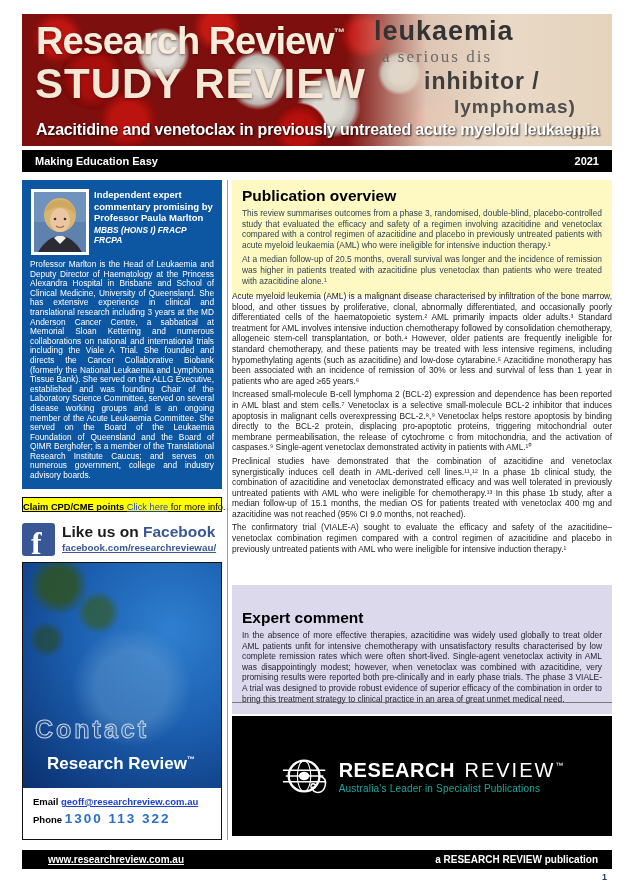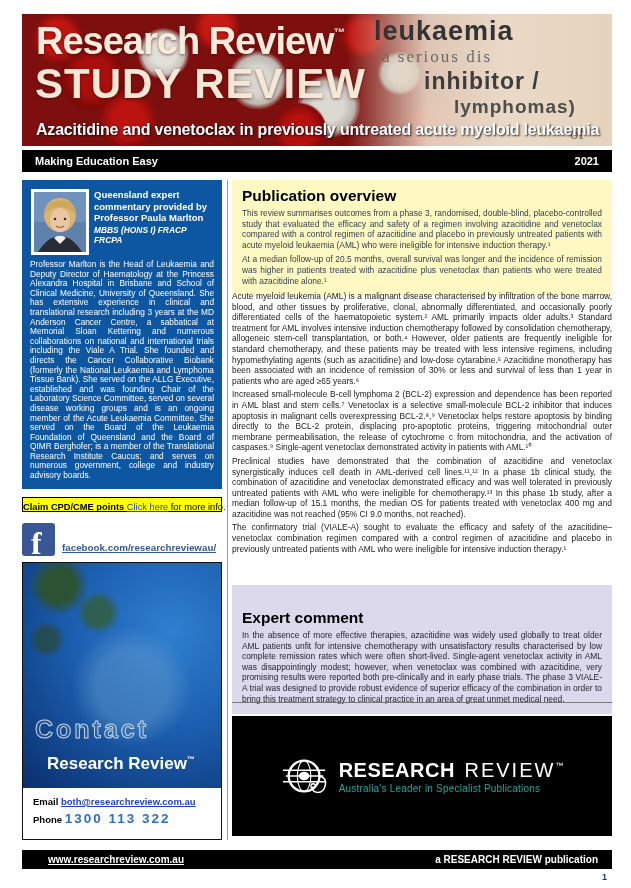--- a/index.html
+++ b/index.html
@@ -149,49 +149,53 @@
       <ellipse cx="26" cy="28" rx="10" ry="12" fill="#eac6a2"></ellipse>
       <path d="M10 22 Q14 8 26 8 Q40 8 42 24 Q38 16 26 15 Q16 15 10 22 Z" fill="#cfa85f"></path>
       <path d="M4 60 Q14 44 26 44 Q38 44 48 60 Z" fill="#2b2b33"></path>
       <path d="M20 46 L26 52 L32 46 L29 44 L23 44 Z" fill="#f2efe9"></path>
       <circle cx="21" cy="27" r="1.3" fill="#3c3228"></circle>
       <circle cx="31" cy="27" r="1.3" fill="#3c3228"></circle>
       <path d="M22 34 Q26 37 30 34" stroke="#a4653f" stroke-width="1.2" fill="none"></path>
     </svg>
   </div>
   <div id="expert-intro-block">
-    <div class="expert-intro">Queensland expert commentary provided by</div>
+    <div class="expert-intro">Independent expert commentary promising by</div>
     <div class="expert-intro">Professor Paula Marlton</div>
     <div class="expert-creds">MBBS (HONS I) FRACP FRCPA</div>
   </div>
   <div id="expert-bio">Professor Marlton is the Head of Leukaemia and Deputy Director of Haematology at the Princess Alexandra Hospital in Brisbane and School of Clinical Medicine, University of Queensland. She has extensive experience in clinical and translational research including 3 years at the MD Anderson Cancer Centre, a sabbatical at Memorial Sloan Kettering and numerous collaborations on national and international trials including the Viale A Trial. She founded and directs the Cancer Collaborative Biobank (formerly the National Leukaemia and Lymphoma Tissue Bank). She served on the ALLG Executive, established and was founding Chair of the Laboratory Science Committee, served on several disease working groups and is an ongoing member of the Acute Leukaemia Committee. She served on the Board of the Leukaemia Foundation of Queensland and the Board of QIMR Berghofer; is a member of the Translational Research Institute Caucus; and serves on numerous government, college and industry advisory boards.</div>
 </div>
 
 <div id="cpd-banner" class="abs">
   <span class="lbl">Claim CPD/CME points</span>
   <a>Click here</a>
   <span>for more info.</span>
 </div>
 
 <div id="facebook-panel" class="abs">
   <div id="facebook-icon">
     <span>f</span>
   </div>
+  <div id="fb-line1">
+    <span>Like us on</span>
+    <span class="brand">Facebook</span>
+  </div>
   <a id="fb-url">facebook.com/researchreviewau/</a>
 </div>
 
 <div id="contact-panel" class="abs">
   <div id="contact-photo">
     <div id="contact-word">Contact</div>
     <div id="contact-brand"><span>Research Review</span><sup>™</sup></div>
   </div>
   <div id="contact-info">
     <div class="row">
       <span class="lbl">Email</span>
-      <a id="email-link">both@researchreview.com.au</a>
+      <a id="email-link">geoff@researchreview.com.au</a>
     </div>
     <div class="row">
       <span class="lbl">Phone</span>
       <span id="phone-value">1300 113 322</span>
     </div>
   </div>
 </div>
 
 <div id="column-divider" class="abs"></div>
 

